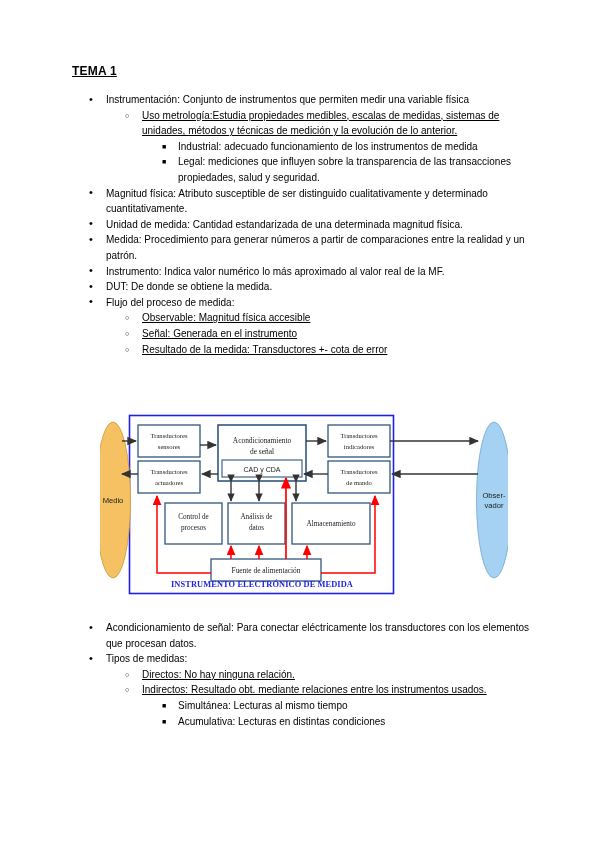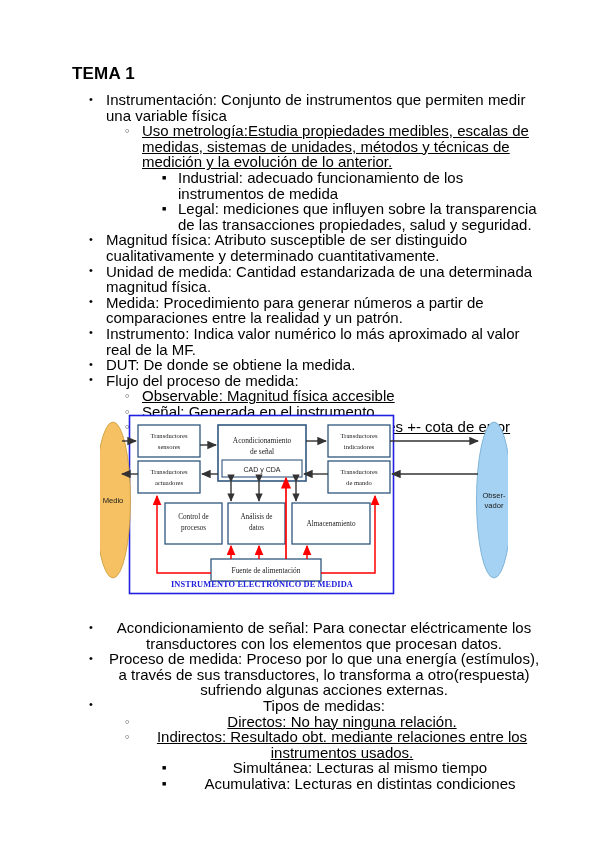--- a/index.html
+++ b/index.html
@@ -22,41 +22,41 @@
     width: 600px;
     height: 848px;
     background: #ffffff;
   }
 
   
   .doc-title {
     position: absolute;
     left: 72px;
     top: 64px;
-    font-size: 17px;
+    font-size: 12px;
     font-weight: bold;
     letter-spacing: 0.2px;
     color: #000;
+    text-decoration: underline;
   }
 
   
   .outline {
     position: absolute;
     left: 72px;
     top: 92px;
     width: 470px;
   }
   .outline.lower {
     top: 620px;
-    text-align: center;
   }
 
   .li {
     position: relative;
-    font-size: 15px;
+    font-size: 10px;
     line-height: 15.6px;
     color: #000;
     margin: 0;
     padding: 0;
   }
   .li .txt { display: block; }
 
   
   .lv1 { padding-left: 34px; }
   .lv1::before {
@@ -256,23 +256,20 @@
 
       <text class="dg-caption" x="162" y="175" font-size="8.4" text-anchor="middle">INSTRUMENTO ELECTRÓNICO DE MEDIDA</text>
     </svg>
   </div>
 
   <div class="outline lower" id="outline-bottom">
       <div class="li lv1">
         <span class="txt">Acondicionamiento de señal: Para conectar eléctricamente los transductores con los elementos que procesan datos.</span>
       </div>
       <div class="li lv1">
-        <span class="txt">Proceso de medida: Proceso por lo que una energía (estímulos), a través de sus transductores, lo transforma a otro(respuesta) sufriendo algunas acciones externas.</span>
-      </div>
-      <div class="li lv1">
         <span class="txt">Tipos de medidas:</span>
       </div>
       <div class="li lv2">
         <span class="txt">Directos: No hay ninguna relación.</span>
       </div>
       <div class="li lv2">
         <span class="txt">Indirectos: Resultado obt. mediante relaciones entre los instrumentos usados.</span>
       </div>
       <div class="li lv3">
         <span class="txt">Simultánea: Lecturas al mismo tiempo</span>

